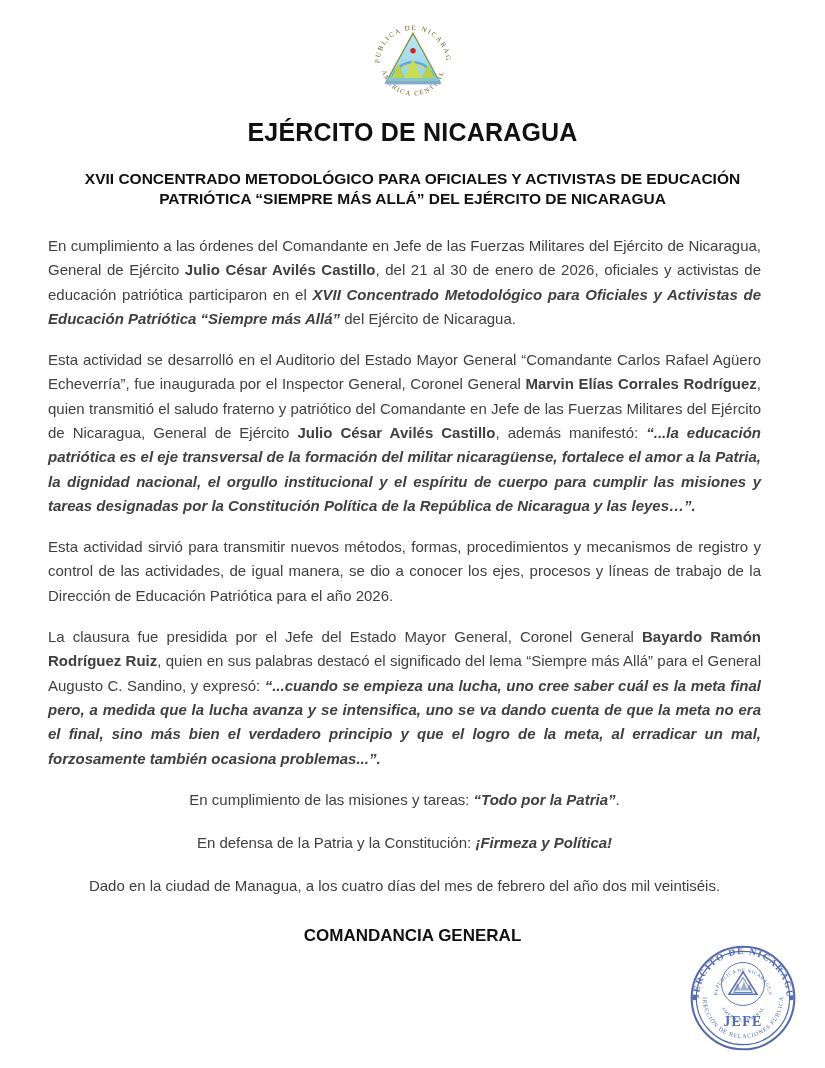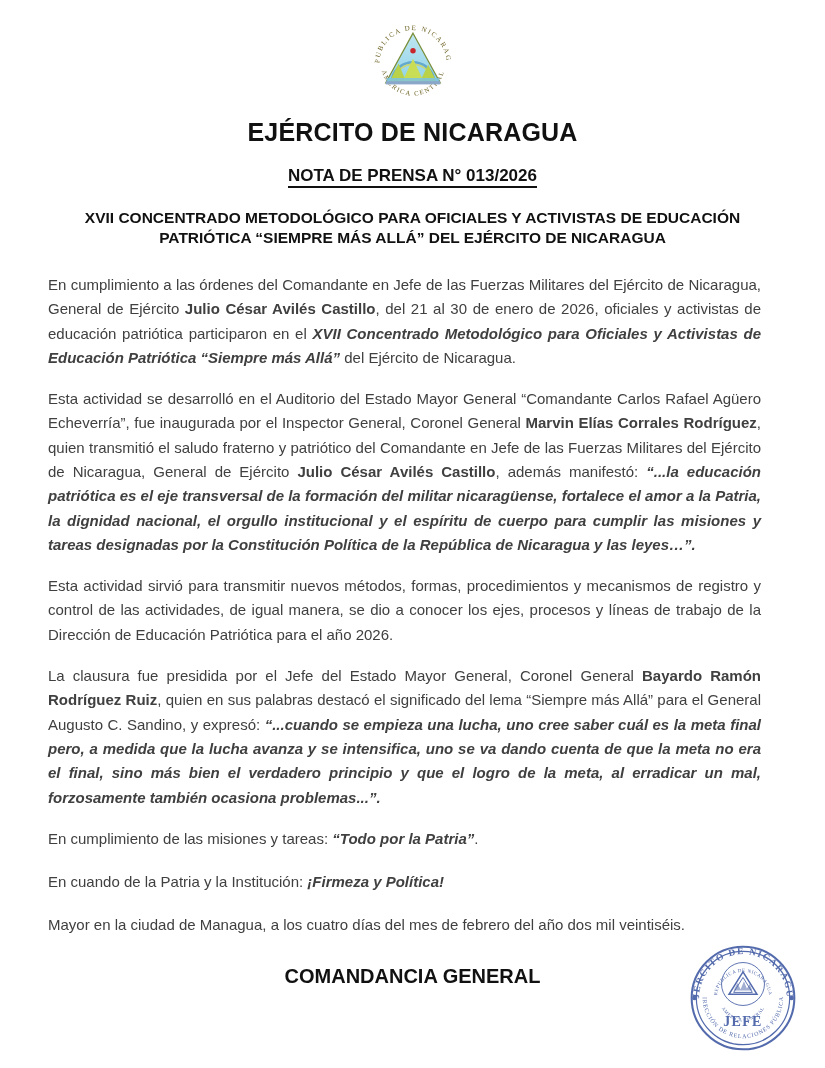--- a/index.html
+++ b/index.html
@@ -73,33 +73,33 @@
   }
   p.para {
     text-align: justify;
     font-size: 15px;
     line-height: 1.62;
     margin: 0 16px 17px 0;
     color: #404040;
     hyphens: none;
   }
   p.para.single {
-    text-align: left;
+    text-align: center;
     margin-bottom: 19px;
   }
   b { font-weight: bold; }
   i.bi {
     font-style: italic;
     font-weight: bold;
   }
 
   
   .footer {
     text-align: center;
-    font-size: 20px;
+    font-size: 17px;
     font-weight: bold;
     line-height: 1.28;
     margin-top: 26px;
     color: #111;
   }
 
   
   .seal {
     position: absolute;
     right: 26px;
@@ -145,41 +145,38 @@
 
         <rect x="26" y="84" width="68" height="4" fill="#8aa6c9"></rect>
 
         <circle cx="60" cy="46" r="3.4" fill="#c8262b"></circle>
       </svg>
     </div>
   </div>
 
   <div class="org-title">EJÉRCITO DE NICARAGUA</div>
 
-  <div class="press-note">
-    <span>NOTA DE PRENSA N° 013/2026</span>
-  </div>
 
   <div class="doc-title">XVII CONCENTRADO METODOLÓGICO PARA OFICIALES Y ACTIVISTAS DE EDUCACIÓN PATRIÓTICA “SIEMPRE MÁS ALLÁ” DEL EJÉRCITO DE NICARAGUA</div>
 
   <div class="body-text">
 
     <p class="para"><span>En cumplimiento a las órdenes del Comandante en Jefe de las Fuerzas Militares del Ejército de Nicaragua, General de Ejército </span><b>Julio César Avilés Castillo</b><span>, del 21 al 30 de enero de 2026, oficiales y activistas de educación patriótica participaron en el </span><i class="bi">XVII Concentrado Metodológico para Oficiales y Activistas de Educación Patriótica “Siempre más Allá”</i><span> del Ejército de Nicaragua.</span></p>
 
     <p class="para"><span>Esta actividad se desarrolló en el Auditorio del Estado Mayor General “Comandante Carlos Rafael Agüero Echeverría”, fue inaugurada por el Inspector General, Coronel General </span><b>Marvin Elías Corrales Rodríguez</b><span>, quien transmitió el saludo fraterno y patriótico del Comandante en Jefe de las Fuerzas Militares del Ejército de Nicaragua, General de Ejército </span><b>Julio César Avilés Castillo</b><span>, además manifestó: </span><i class="bi">“...la educación patriótica es el eje transversal de la formación del militar nicaragüense, fortalece el amor a la Patria, la dignidad nacional, el orgullo institucional y el espíritu de cuerpo para cumplir las misiones y tareas designadas por la Constitución Política de la República de Nicaragua y las leyes…”.</i></p>
 
     <p class="para"><span>Esta actividad sirvió para transmitir nuevos métodos, formas, procedimientos y mecanismos de registro y control de las actividades, de igual manera, se dio a conocer los ejes, procesos y líneas de trabajo de la Dirección de Educación Patriótica para el año 2026.</span></p>
 
     <p class="para"><span>La clausura fue presidida por el Jefe del Estado Mayor General, Coronel General </span><b>Bayardo Ramón Rodríguez Ruiz</b><span>, quien en sus palabras destacó el significado del lema “Siempre más Allá” para el General Augusto C. Sandino, y expresó: </span><i class="bi">“...cuando se empieza una lucha, uno cree saber cuál es la meta final pero, a medida que la lucha avanza y se intensifica, uno se va dando cuenta de que la meta no era el final, sino más bien el verdadero principio y que el logro de la meta, al erradicar un mal, forzosamente también ocasiona problemas...”.</i></p>
 
     <p class="para single"><span>En cumplimiento de las misiones y tareas: </span><i class="bi">“Todo por la Patria”</i><span>.</span></p>
 
-    <p class="para single"><span>En cuando de la Patria y la Institución: </span><i class="bi">¡Firmeza y Política!</i></p>
-
-    <p class="para single"><span>Mayor en la ciudad de Managua, a los cuatro días del mes de febrero del año dos mil veintiséis.</span></p>
+    <p class="para single"><span>En defensa de la Patria y la Constitución: </span><i class="bi">¡Firmeza y Política!</i></p>
+
+    <p class="para single"><span>Dado en la ciudad de Managua, a los cuatro días del mes de febrero del año dos mil veintiséis.</span></p>
 
   </div>
 
   <div class="footer">
     <div>COMANDANCIA GENERAL</div>
   </div>
 
   <div class="seal">
     <svg viewBox="0 0 120 120" width="112" height="112" aria-hidden="true">
       <defs>

